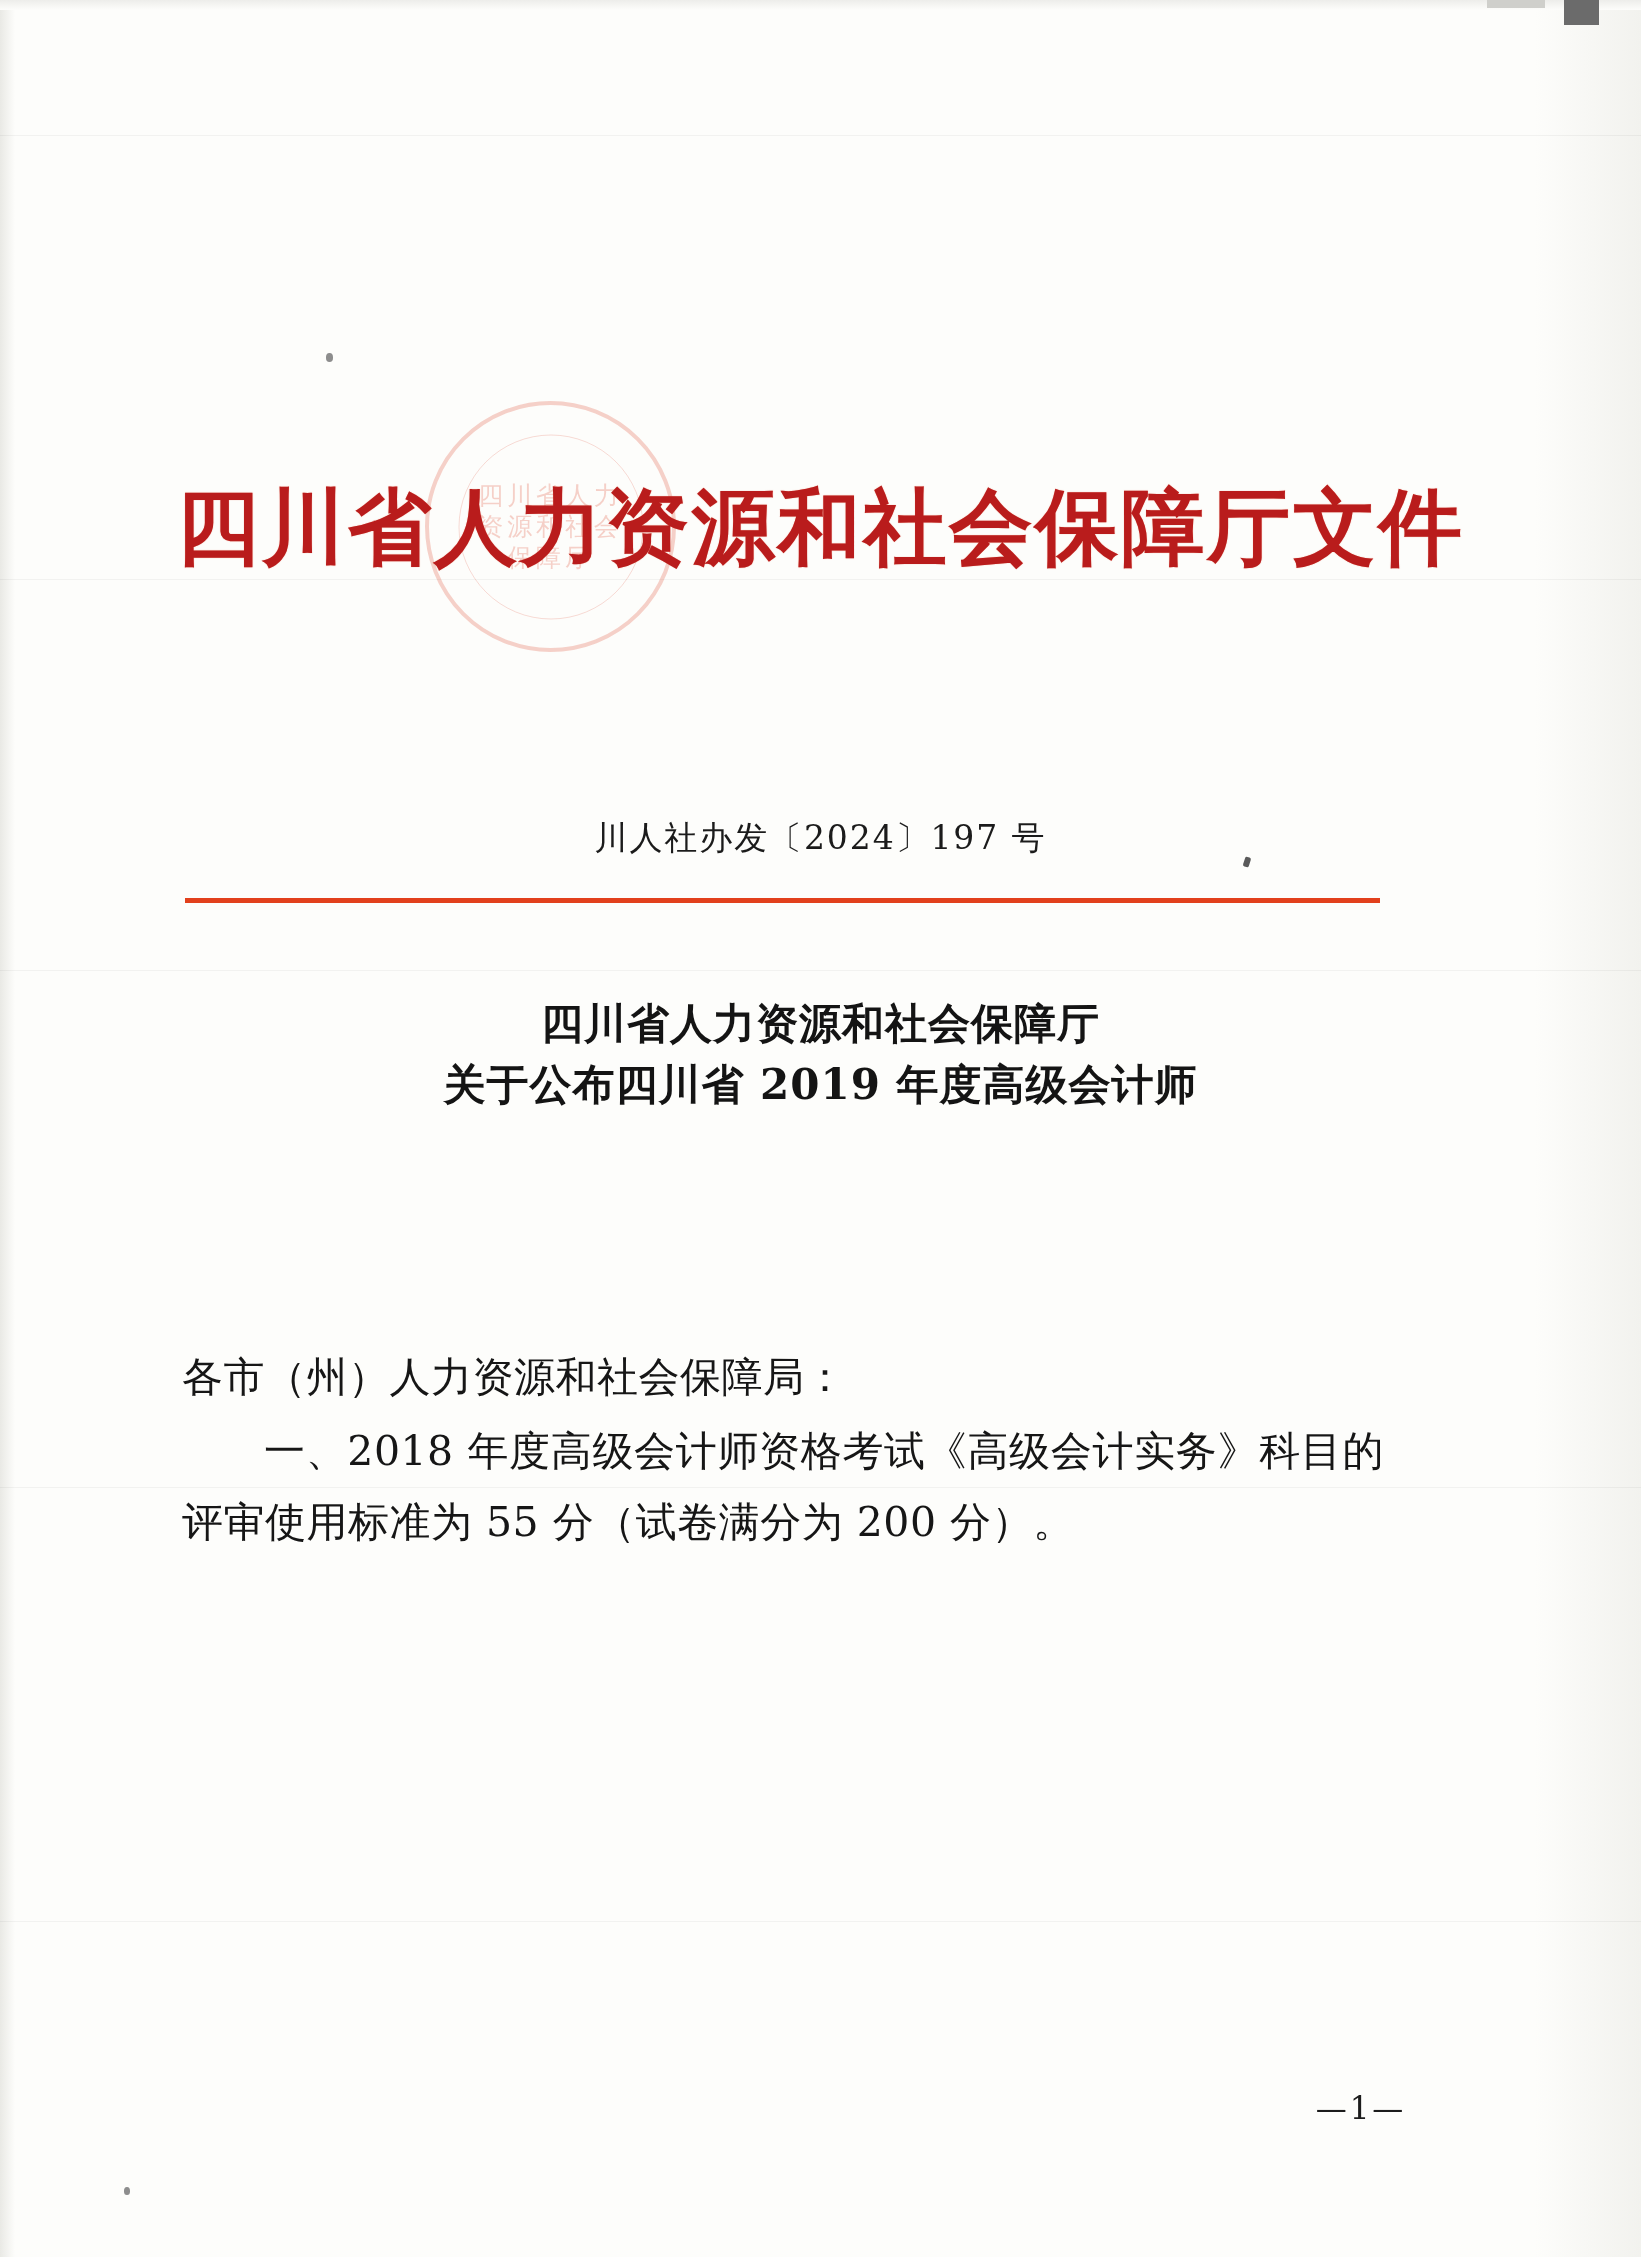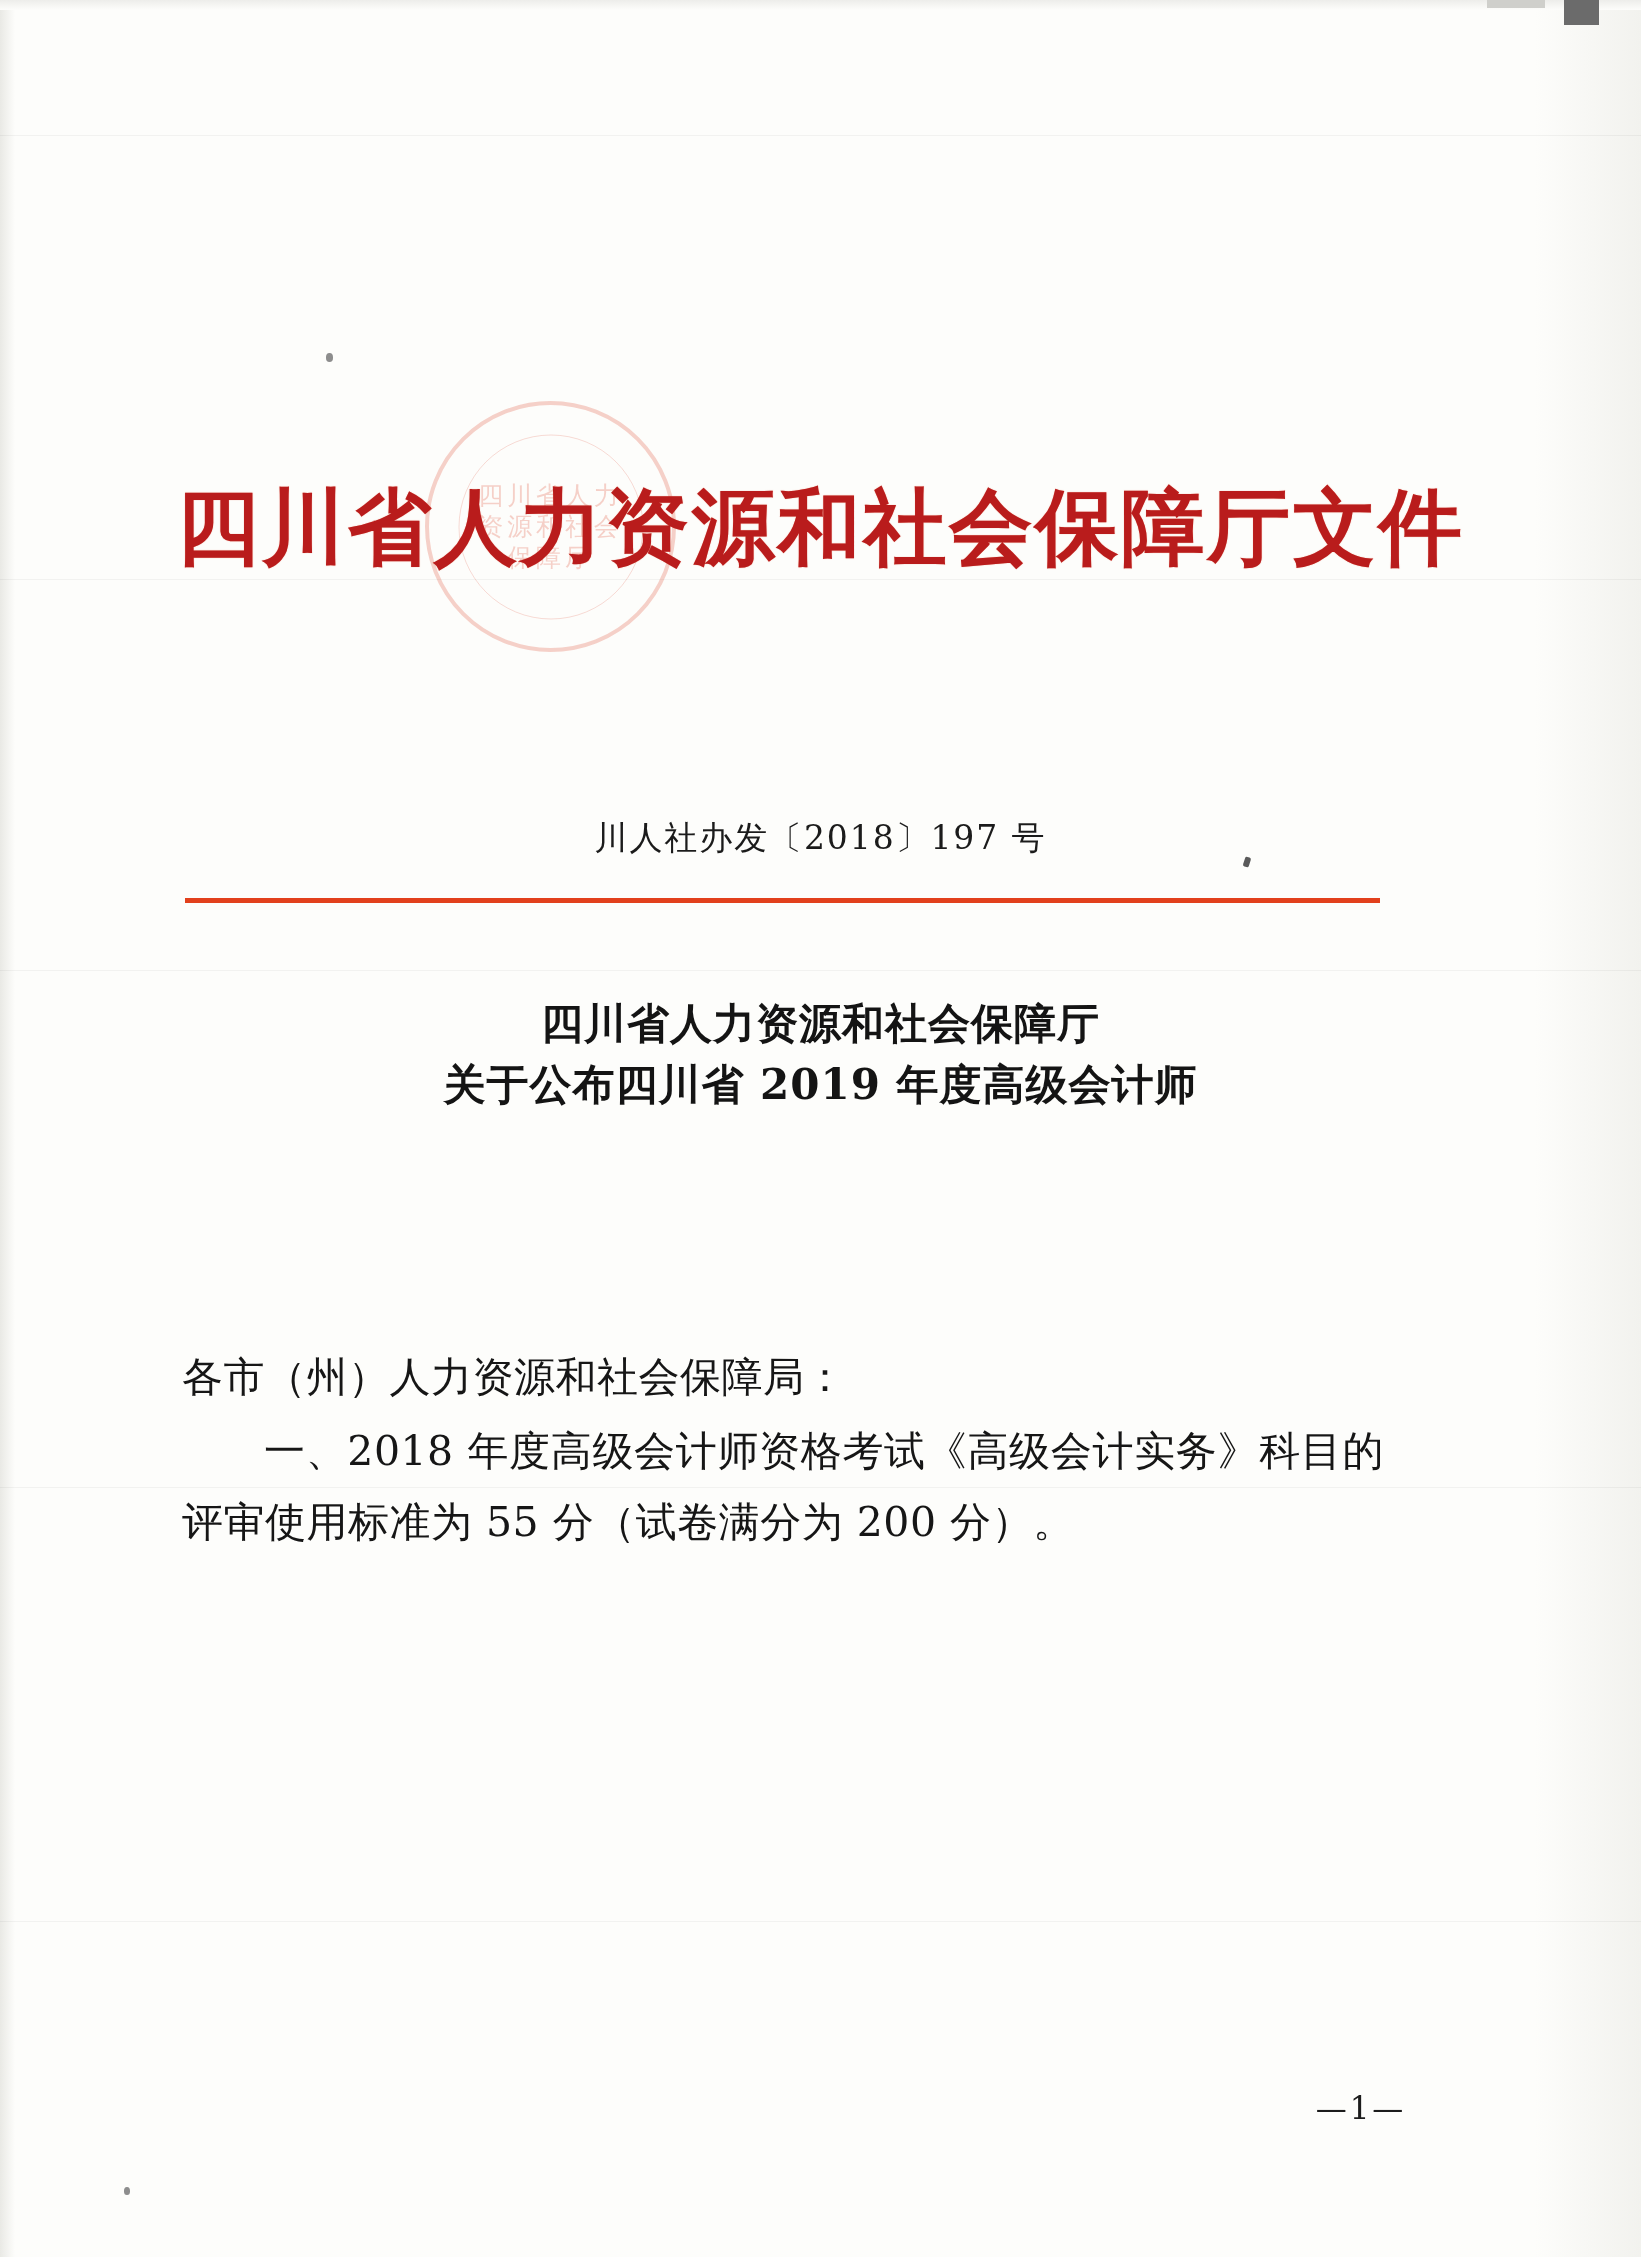--- a/index.html
+++ b/index.html
@@ -227,21 +227,21 @@
   <div class="speck" style="left:326px; top:353px; width:6.8px; height:8.7px;"></div>
   <div class="speck" style="left:124px; top:2187px; width:5.8px; height:7.7px;"></div>
 
   <div class="seal">
     <div class="seal-inner"></div>
     <div class="seal-text">四川省人力资源和社会保障厅</div>
   </div>
 
   <div class="masthead">四川省人力资源和社会保障厅文件</div>
 
-  <div class="doc-number">川人社办发〔2018〕197 号</div>
+  <div class="doc-number">川人社办发〔2024〕197 号</div>
 
   <div class="red-rule"></div>
   <div class="rule-dot"></div>
 
   <div class="title-block">
     <span class="title-line">四川省人力资源和社会保障厅</span>
     <span class="title-line">关于公布四川省 2019 年度高级会计师</span>
   </div>
 
   <div class="body-text">

